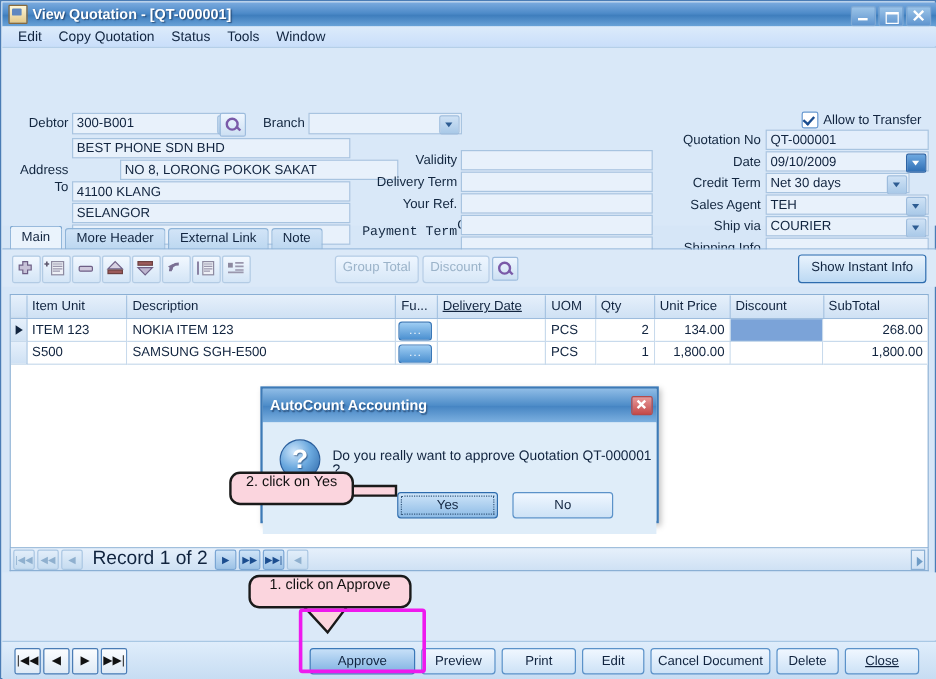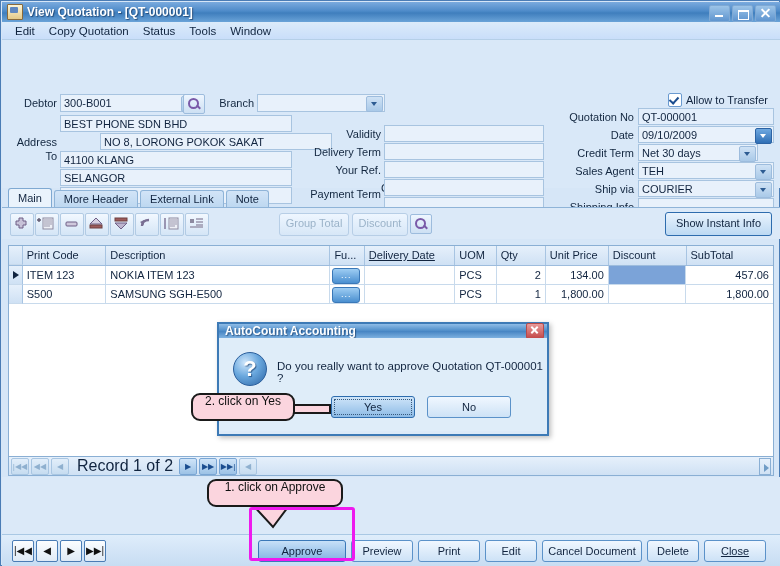--- a/index.html
+++ b/index.html
@@ -192,21 +192,21 @@
     background:linear-gradient(to bottom,#fbfdff,#dfeaf5);box-sizing:border-box;
   }
   .navsq span{display:block;text-align:center;line-height:20px;font-size:10px;color:#111;}
   
   .modal{
     position:absolute;left:216px;top:321px;width:332px;height:114px;
     border:2px solid #3d7ab6;background:#dceaf8;box-sizing:border-box;
     box-shadow:2px 2px 5px rgba(0,0,0,.25);
   }
   .modal-tb{
-    height:14px;background:linear-gradient(to bottom,#8fbce6 0%,#4d8cc8 50%,#4685c3 52%,#7cb0e0 100%);
+    height:28px;background:linear-gradient(to bottom,#8fbce6 0%,#4d8cc8 50%,#4685c3 52%,#7cb0e0 100%);
     display:flex;align-items:center;padding:0 3px;
   }
   .modal-tb .mt{color:#fff;font-weight:bold;font-size:12px;
     text-shadow:1px 1px 1px rgba(20,50,90,.6);padding-left:3px;}
   .modal-x{
     margin-left:auto;width:16px;height:14px;border:1px solid #b64a4a;border-radius:2px;
     background:linear-gradient(to bottom,#e89a9a,#c44a4a);position:relative;
   }
   .modal-x:before,.modal-x:after{content:"";position:absolute;left:3px;top:5px;width:9px;height:2px;background:#fff;}
   .modal-x:before{transform:rotate(45deg);}
@@ -310,21 +310,21 @@
 
     <div class="lbl" style="position:absolute;left:290px;top:106px;width:89px;">Delivery Term</div>
     <div class="fld" style="position:absolute;left:382px;top:103px;width:160px;height:17px;"></div>
 
     <div class="lbl" style="position:absolute;left:290px;top:124px;width:89px;">Your Ref.</div>
     <div class="fld" style="position:absolute;left:382px;top:121px;width:160px;height:17px;"></div>
 
     <div class="lbl" style="position:absolute;left:306px;top:142px;width:89px;">CC</div>
     <div class="fld" style="position:absolute;left:382px;top:139px;width:160px;height:17px;"></div>
 
-    <div class="lbl" style="position:absolute;left:290px;top:148px;width:89px;">Payment Term</div>
+    <div class="lbl" style="position:absolute;left:290px;top:148px;width:89px;font-family:Liberation Mono, monospace;">Payment Term</div>
     <div class="fld" style="position:absolute;left:382px;top:157px;width:160px;height:17px;"></div>
 
     <div class="chkrow" style="left:666px;top:53px;">
       <span class="chk"></span>
       <span>Allow to Transfer</span>
     </div>
 
     <div class="lbl" style="position:absolute;left:540px;top:71px;width:92px;">Quotation No</div>
     <div class="fld ro" style="position:absolute;left:636px;top:68px;width:136px;height:17px;">QT-000001</div>
 
@@ -417,21 +417,21 @@
     <div class="gbtn" style="left:277px;width:68px;">Group Total</div>
     <div class="gbtn" style="left:350px;width:54px;">Discount</div>
     <div class="magbtn" style="position:absolute;left:408px;top:6px;"></div>
     <div class="sii">Show Instant Info</div>
   </div>
 
   <div class="grid">
 
     <div class="grow ghead">
       <div class="indic"></div>
-      <div class="gh" style="width:85px;">Print Code</div>
+      <div class="gh" style="width:85px;">Item Unit</div>
       <div class="gh" style="width:228px;">Description</div>
       <div class="gh" style="width:35px;">Fu...</div>
       <div class="gh" style="width:92px;text-decoration:underline;">Delivery Date</div>
       <div class="gh" style="width:42px;">UOM</div>
       <div class="gh" style="width:50px;">Qty</div>
       <div class="gh" style="width:64px;">Unit Price</div>
       <div class="gh" style="width:79px;">Discount</div>
       <div class="gh" style="width:88px;border-right:none;">SubTotal</div>
     </div>
 
@@ -440,21 +440,21 @@
       <div class="gc" style="width:85px;">ITEM 123</div>
       <div class="gc" style="width:228px;">NOKIA ITEM 123</div>
       <div class="gc" style="width:35px;padding:0;">
         <div class="ellbtn">...</div>
       </div>
       <div class="gc" style="width:92px;"></div>
       <div class="gc" style="width:42px;">PCS</div>
       <div class="gc num" style="width:50px;">2</div>
       <div class="gc num" style="width:64px;">134.00</div>
       <div class="gc num cellsel" style="width:79px;"></div>
-      <div class="gc num" style="width:88px;border-right:none;">457.06</div>
+      <div class="gc num" style="width:88px;border-right:none;">268.00</div>
     </div>
 
     <div class="grow">
       <div class="indic"></div>
       <div class="gc" style="width:85px;">S500</div>
       <div class="gc" style="width:228px;">SAMSUNG SGH-E500</div>
       <div class="gc" style="width:35px;padding:0;">
         <div class="ellbtn">...</div>
       </div>
       <div class="gc" style="width:92px;"></div>

